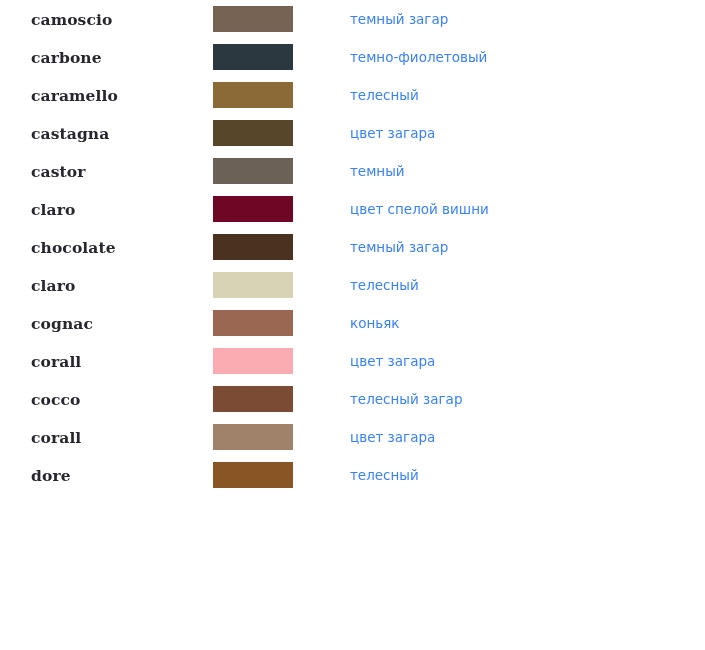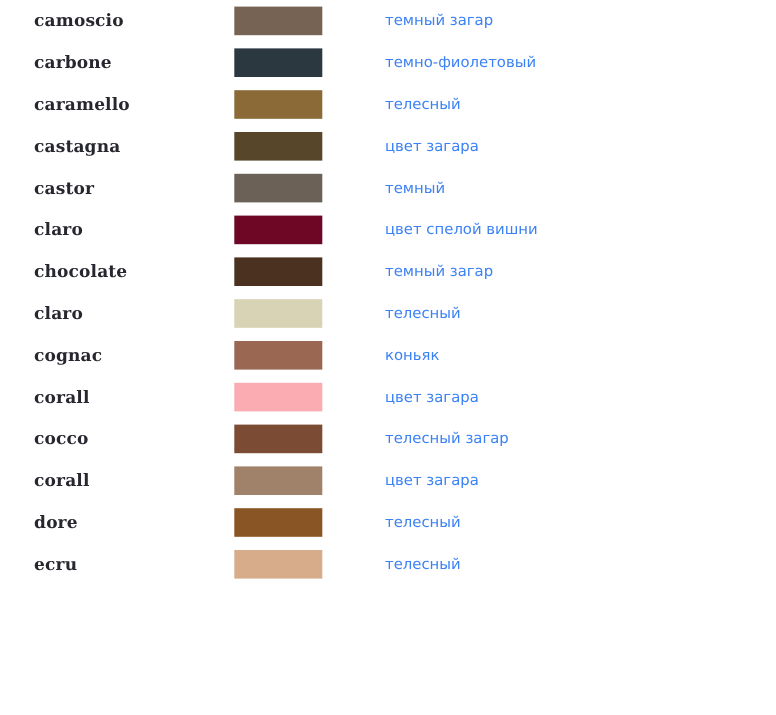--- a/index.html
+++ b/index.html
@@ -215,25 +215,14 @@
       <span class="name-text">dore</span>
     </td>
     <td class="col-swatch">
       <span class="swatch" style="background-color: rgb(138, 85, 36);"></span>
     </td>
     <td class="col-desc">
       <span class="desc-text">телесный</span>
     </td>
   </tr>
 
-  <tr class="color-row">
-    <td class="col-name">
-      <span class="name-text">ecru</span>
-    </td>
-    <td class="col-swatch">
-      <span class="swatch" style="background-color: rgb(214, 172, 138);"></span>
-    </td>
-    <td class="col-desc">
-      <span class="desc-text">телесный</span>
-    </td>
-  </tr>
 </tbody>
 </table>
 
 </body></html>

